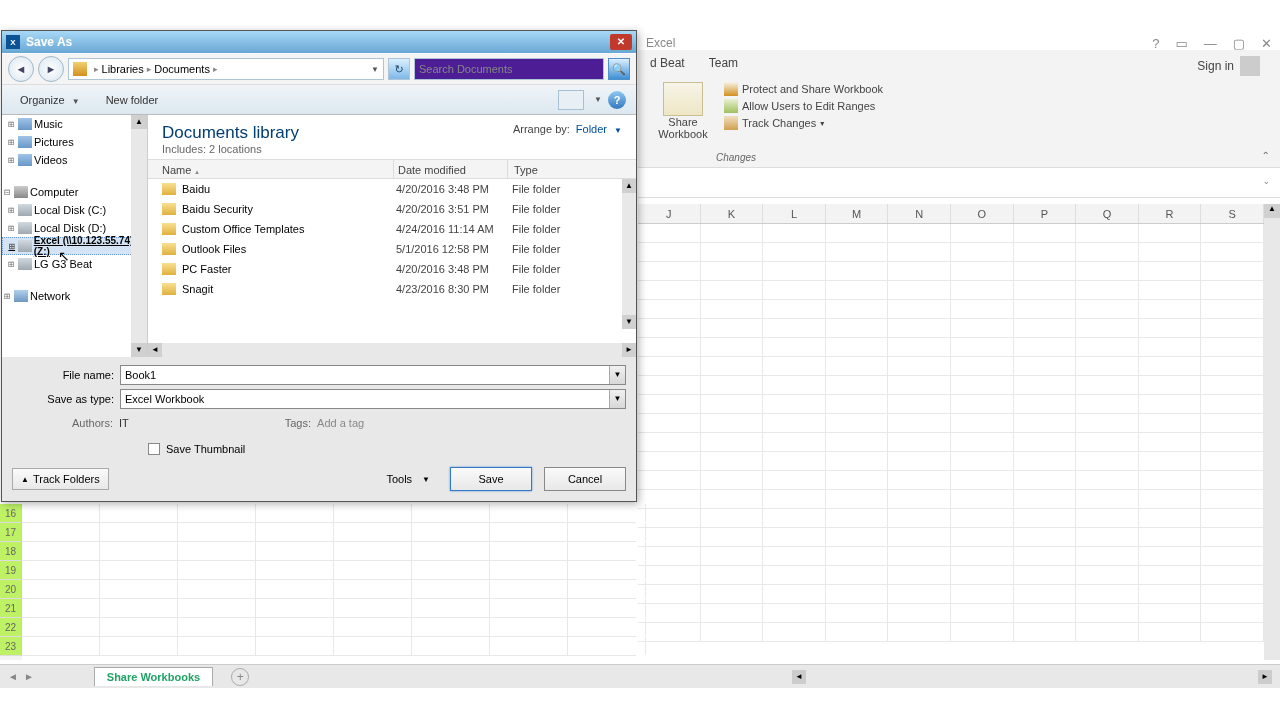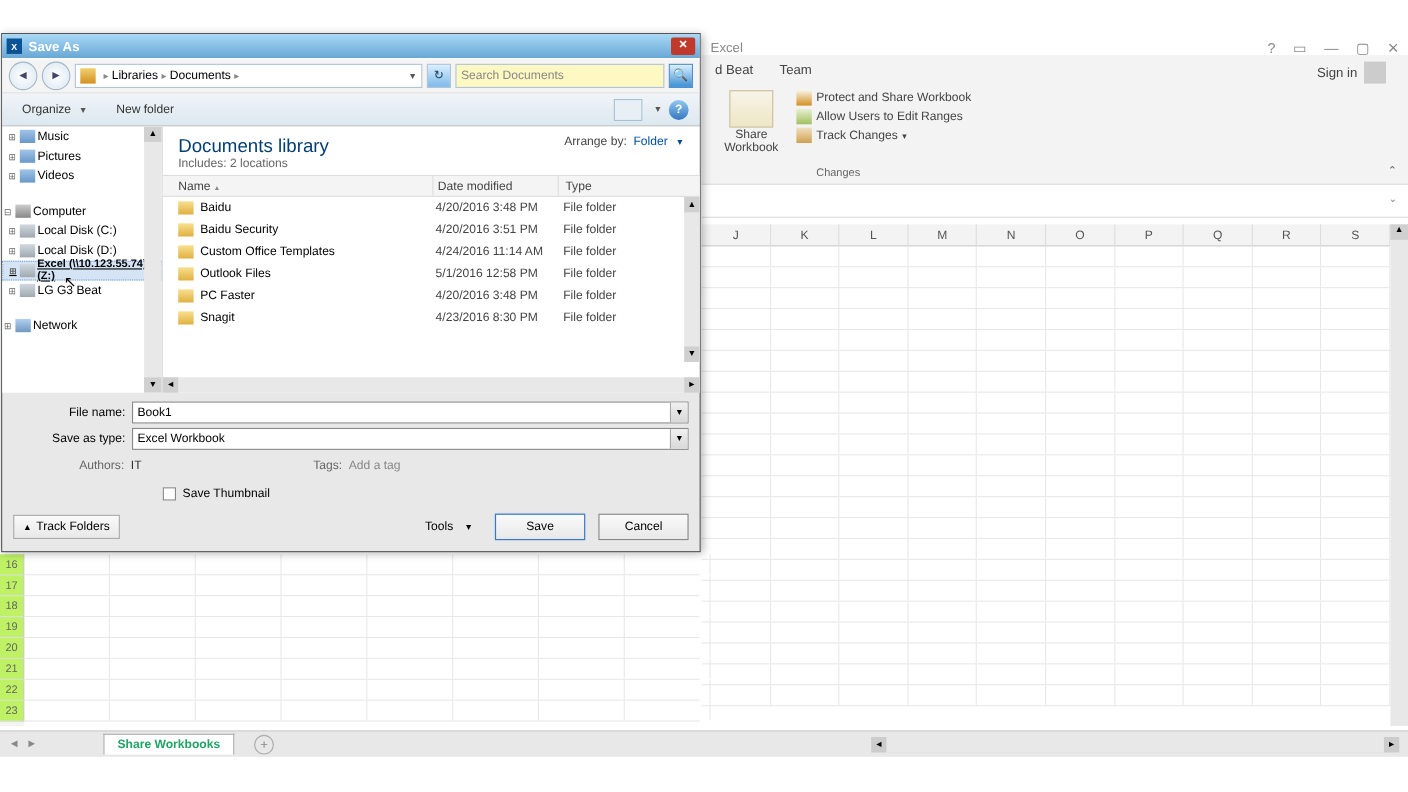--- a/index.html
+++ b/index.html
@@ -55,21 +55,21 @@
 .dlg-icon { width: 14px; height: 14px; background: #0b5394; margin-right: 6px; display: flex; align-items: center; justify-content: center; color: #fff; font-size: 8px; }
 .dlg-close { margin-left: auto; width: 22px; height: 16px; background: #c0392b; color: #fff; text-align: center; font-size: 10px; line-height: 15px; border-radius: 2px; }
 
 .dlg-toolbar1 { height: 32px; background: #f4f4f4; display: flex; align-items: center; padding: 0 6px; gap: 4px; border-top: 1px solid #fff; border-bottom: 1px solid #ddd; }
 .nav-back, .nav-fwd { width: 26px; height: 26px; border-radius: 50%; background: radial-gradient(#fff,#d8e6ef); border: 1px solid #a0b8c8; font-size: 11px; text-align: center; line-height: 24px; color: #446; }
 .breadcrumb-bar { flex: 1; height: 22px; border: 1px solid #b0c4d8; background: #fff; display: flex; align-items: center; padding: 0 4px; font-size: 11px; }
 .bc-icon { width: 14px; height: 14px; background: linear-gradient(#f0d070,#d49020); margin-right: 4px; }
 .bc-sep { color: #888; margin: 0 3px; font-size: 9px; }
 .bc-drop { margin-left: auto; font-size: 8px; color: #555; }
 .refresh-btn { width: 22px; height: 22px; border: 1px solid #b0c4d8; background: linear-gradient(#daf0ff,#7eb8e8); text-align: center; font-size: 11px; color: #246; line-height: 20px; }
-.search-box { width: 190px; height: 22px; border: 1px solid #b0c4d8; background: #fef9c3; display: flex; align-items: center; padding: 0 4px; font-size: 11px; color: #888; }
+.search-box { width: 190px; height: 22px; border: 1px solid #b0c4d8; background: #4c1d95; display: flex; align-items: center; padding: 0 4px; font-size: 11px; color: #888; }
 .search-btn { width: 22px; height: 22px; background: linear-gradient(#daf0ff,#3d8fd4); border: 1px solid #5090c8; font-size: 11px; text-align: center; color: #fff; line-height: 20px; }
 
 .dlg-toolbar2 { height: 30px; background: linear-gradient(#f0f4f8,#dce8f0); display: flex; align-items: center; padding: 0 10px; font-size: 11px; border-bottom: 1px solid #bbb; }
 .org-btn { padding: 3px 8px; color: #333; }
 .drop-arrow { font-size: 8px; margin-left: 4px; color: #555; }
 .new-folder { margin-left: 18px; color: #333; }
 .view-btns { margin-left: auto; display: flex; gap: 6px; align-items: center; }
 .view-icon { width: 26px; height: 20px; border: 1px solid #a8c0d4; background: #e8f0f6; }
 .help-icon { width: 18px; height: 18px; border-radius: 50%; background: linear-gradient(#90c8f0,#3478c0); color: #fff; font-size: 11px; text-align: center; line-height: 18px; font-weight: bold; }
 
@@ -172,21 +172,21 @@
           <span class="cmd-icon" style="background:linear-gradient(#e8f0d0,#a0c060);"></span>
           <span>Allow Users to Edit Ranges</span>
         </div>
         <div class="cmd-item">
           <span class="cmd-icon" style="background:linear-gradient(#f0e0c0,#d0a050);"></span>
           <span>Track Changes</span>
           <span style="font-size:8px;">▾</span>
         </div>
       </div>
     </div>
-    <div class="changes-label" style="position:absolute;left:64px;bottom:4px;width:120px;">Changes</div>
+    <div class="changes-label" style="position:absolute;left:38px;bottom:4px;width:120px;font-style:italic;">Changes</div>
     <div class="collapse-ribbon">⌃</div>
   </div>
 
   <div class="formula-bar">
     <span style="position:absolute;right:10px;top:8px;font-size:9px;color:#888;">⌄</span>
   </div>
 
   <div class="col-headers">
     <div class="col-header">J</div>
     <div class="col-header">K</div>

